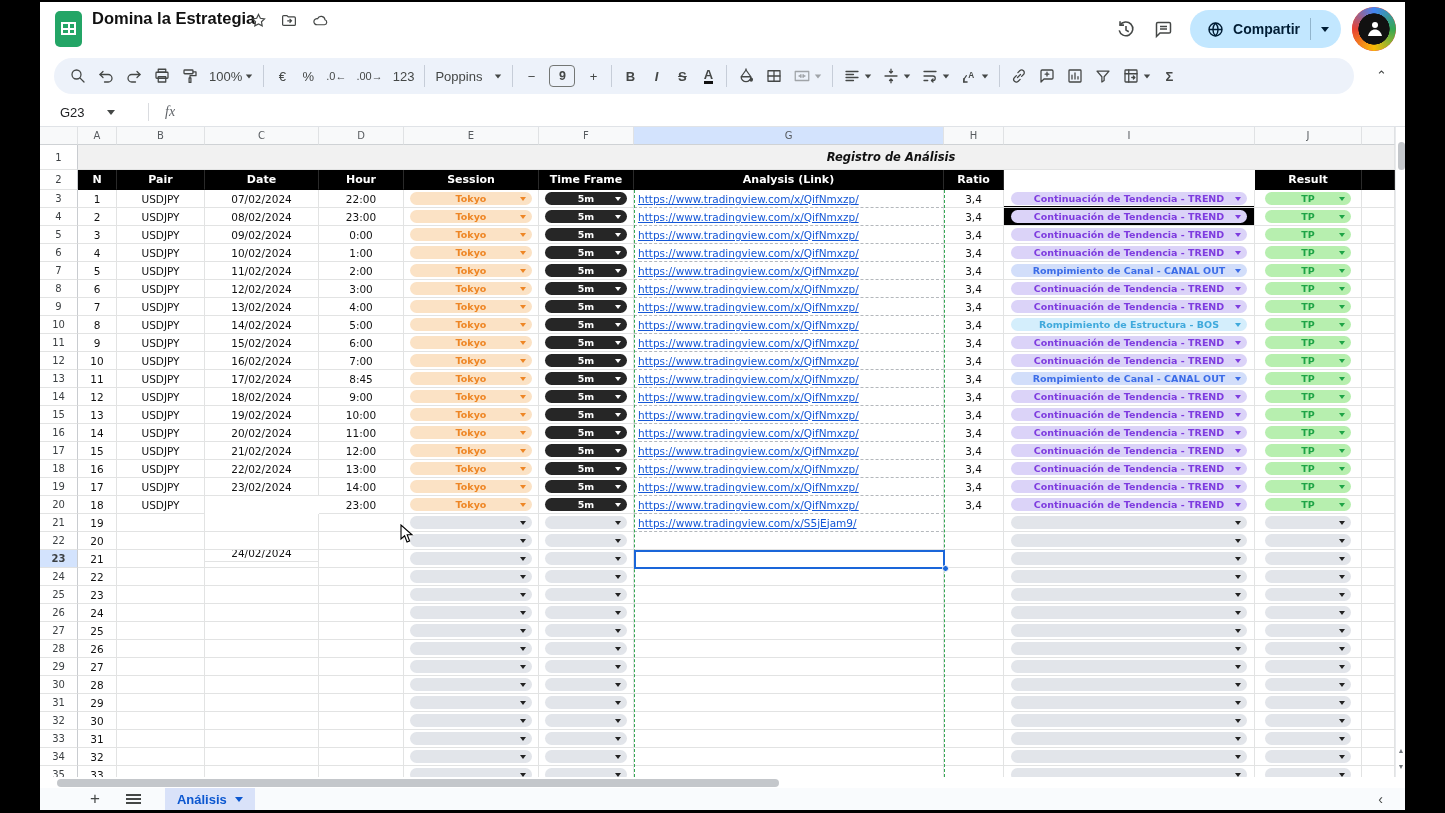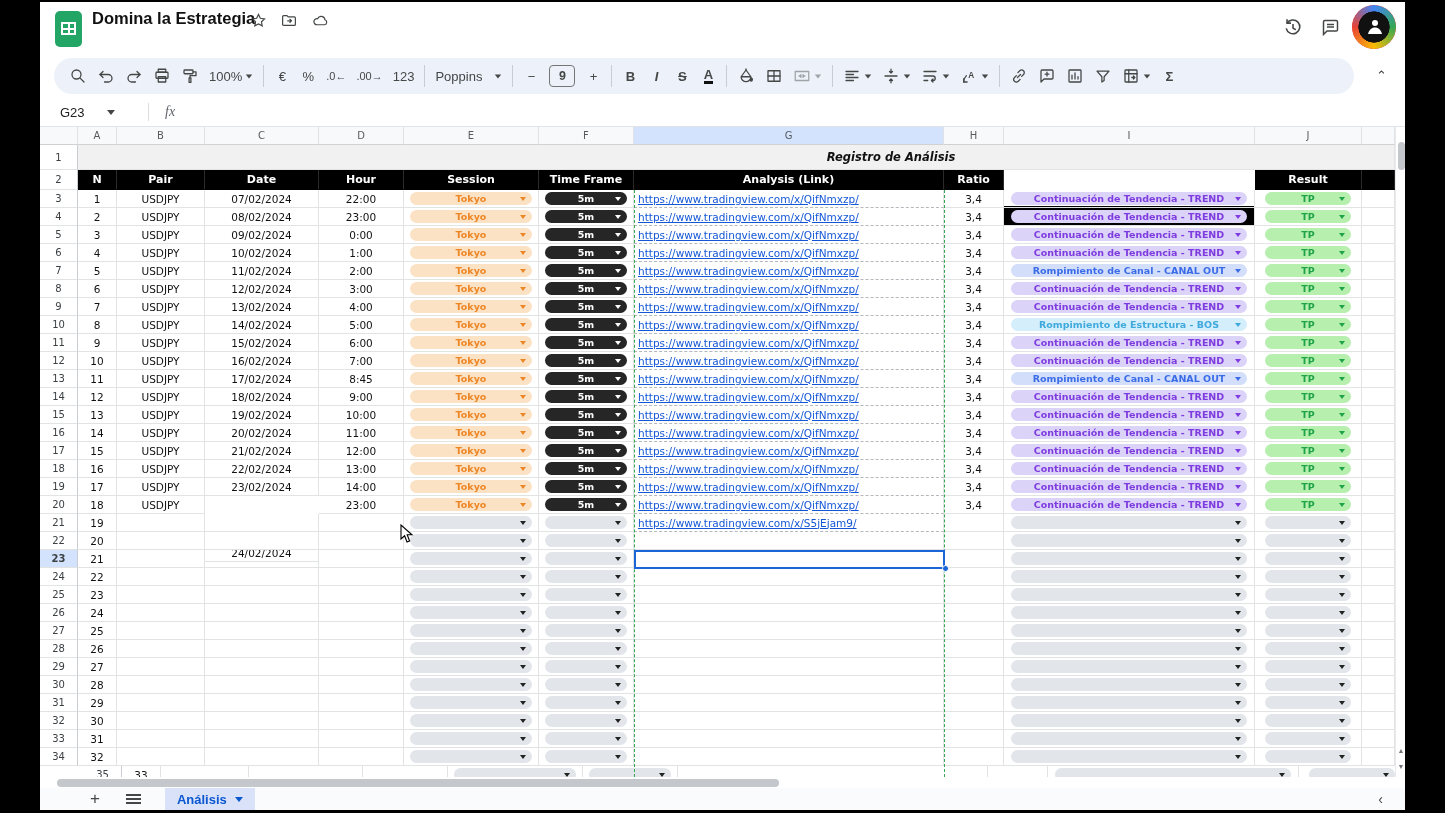--- a/index.html
+++ b/index.html
@@ -173,20 +173,35 @@
             <path d="M5.5 3.5v4.3h4.3"></path>
             <path d="M12 8.8v4.4l3 1.8"></path>
           </svg>
         </span>
       <span>
           <svg class="ic" width="21" height="21" viewBox="0 0 24 24" fill="none" stroke="#444746" stroke-width="1.7">
             <path d="M4 5.5C4 4.7 4.7 4 5.5 4h13c.8 0 1.5.7 1.5 1.5v9c0 .8-.7 1.5-1.5 1.5H8l-4 4z"></path>
             <path d="M8 8.5h8M8 11.5h8"></path>
           </svg>
         </span>
+      <div class="share-btn">
+        <div class="share-main">
+          <span>
+              <svg class="ic" width="19" height="19" viewBox="0 0 24 24" fill="none" stroke="#001d35" stroke-width="1.8">
+                <circle cx="12" cy="12" r="8.2"></circle>
+                <path d="M3.8 12h16.4M12 3.8c-4.4 4.8-4.4 11.6 0 16.4M12 3.8c4.4 4.8 4.4 11.6 0 16.4"></path>
+              </svg>
+            </span>
+          <span class="share-label">Compartir</span>
+        </div>
+        <div class="share-divider"></div>
+        <div class="share-caret">
+            <span class="caret-down" style="border-top-color:#001d35"></span>
+          </div>
+      </div>
       <div class="avatar">
         <div class="ring"></div>
         <svg class="ic" width="24" height="24" viewBox="0 0 24 24">
             <circle cx="13" cy="8" r="3" fill="#fff"></circle>
             <path d="M6 19c1-4 3.5-6.5 7-6.5S19 15 20 19z" fill="#fff"></path>
           </svg>
       </div>
     </div>
   </div>
 
@@ -1468,21 +1483,21 @@
           </div>
         </div>
         <div class="g-cell cellv" style="width: 107px; height: 18px;">
           <div class="chip empty" style="width: 86px;">
             <span class="arr"></span>
           </div>
         </div>
         <div class="g-cell cellv" style="width: 33px; height: 18px;"></div>
       </div>
       <div class="g-row" style="height: 18px;">
-        <div class="g-cell rowhead" style="width: 38px; height: 18px; margin-left: 44px;">35</div>
+        <div class="g-cell rowhead" style="width: 38px; height: 18px;">35</div>
         <div class="g-cell cellv" style="width: 39px; height: 18px;">33</div>
         <div class="g-cell cellv" style="width: 88px; height: 18px;"></div>
         <div class="g-cell cellv" style="width: 114px; height: 18px;"></div>
         <div class="g-cell cellv" style="width: 85px; height: 18px;"></div>
         <div class="g-cell cellv" style="width: 135px; height: 18px;">
           <div class="chip empty" style="width: 122px;">
             <span class="arr"></span>
           </div>
         </div>
         <div class="g-cell cellv" style="width: 95px; height: 18px;">

